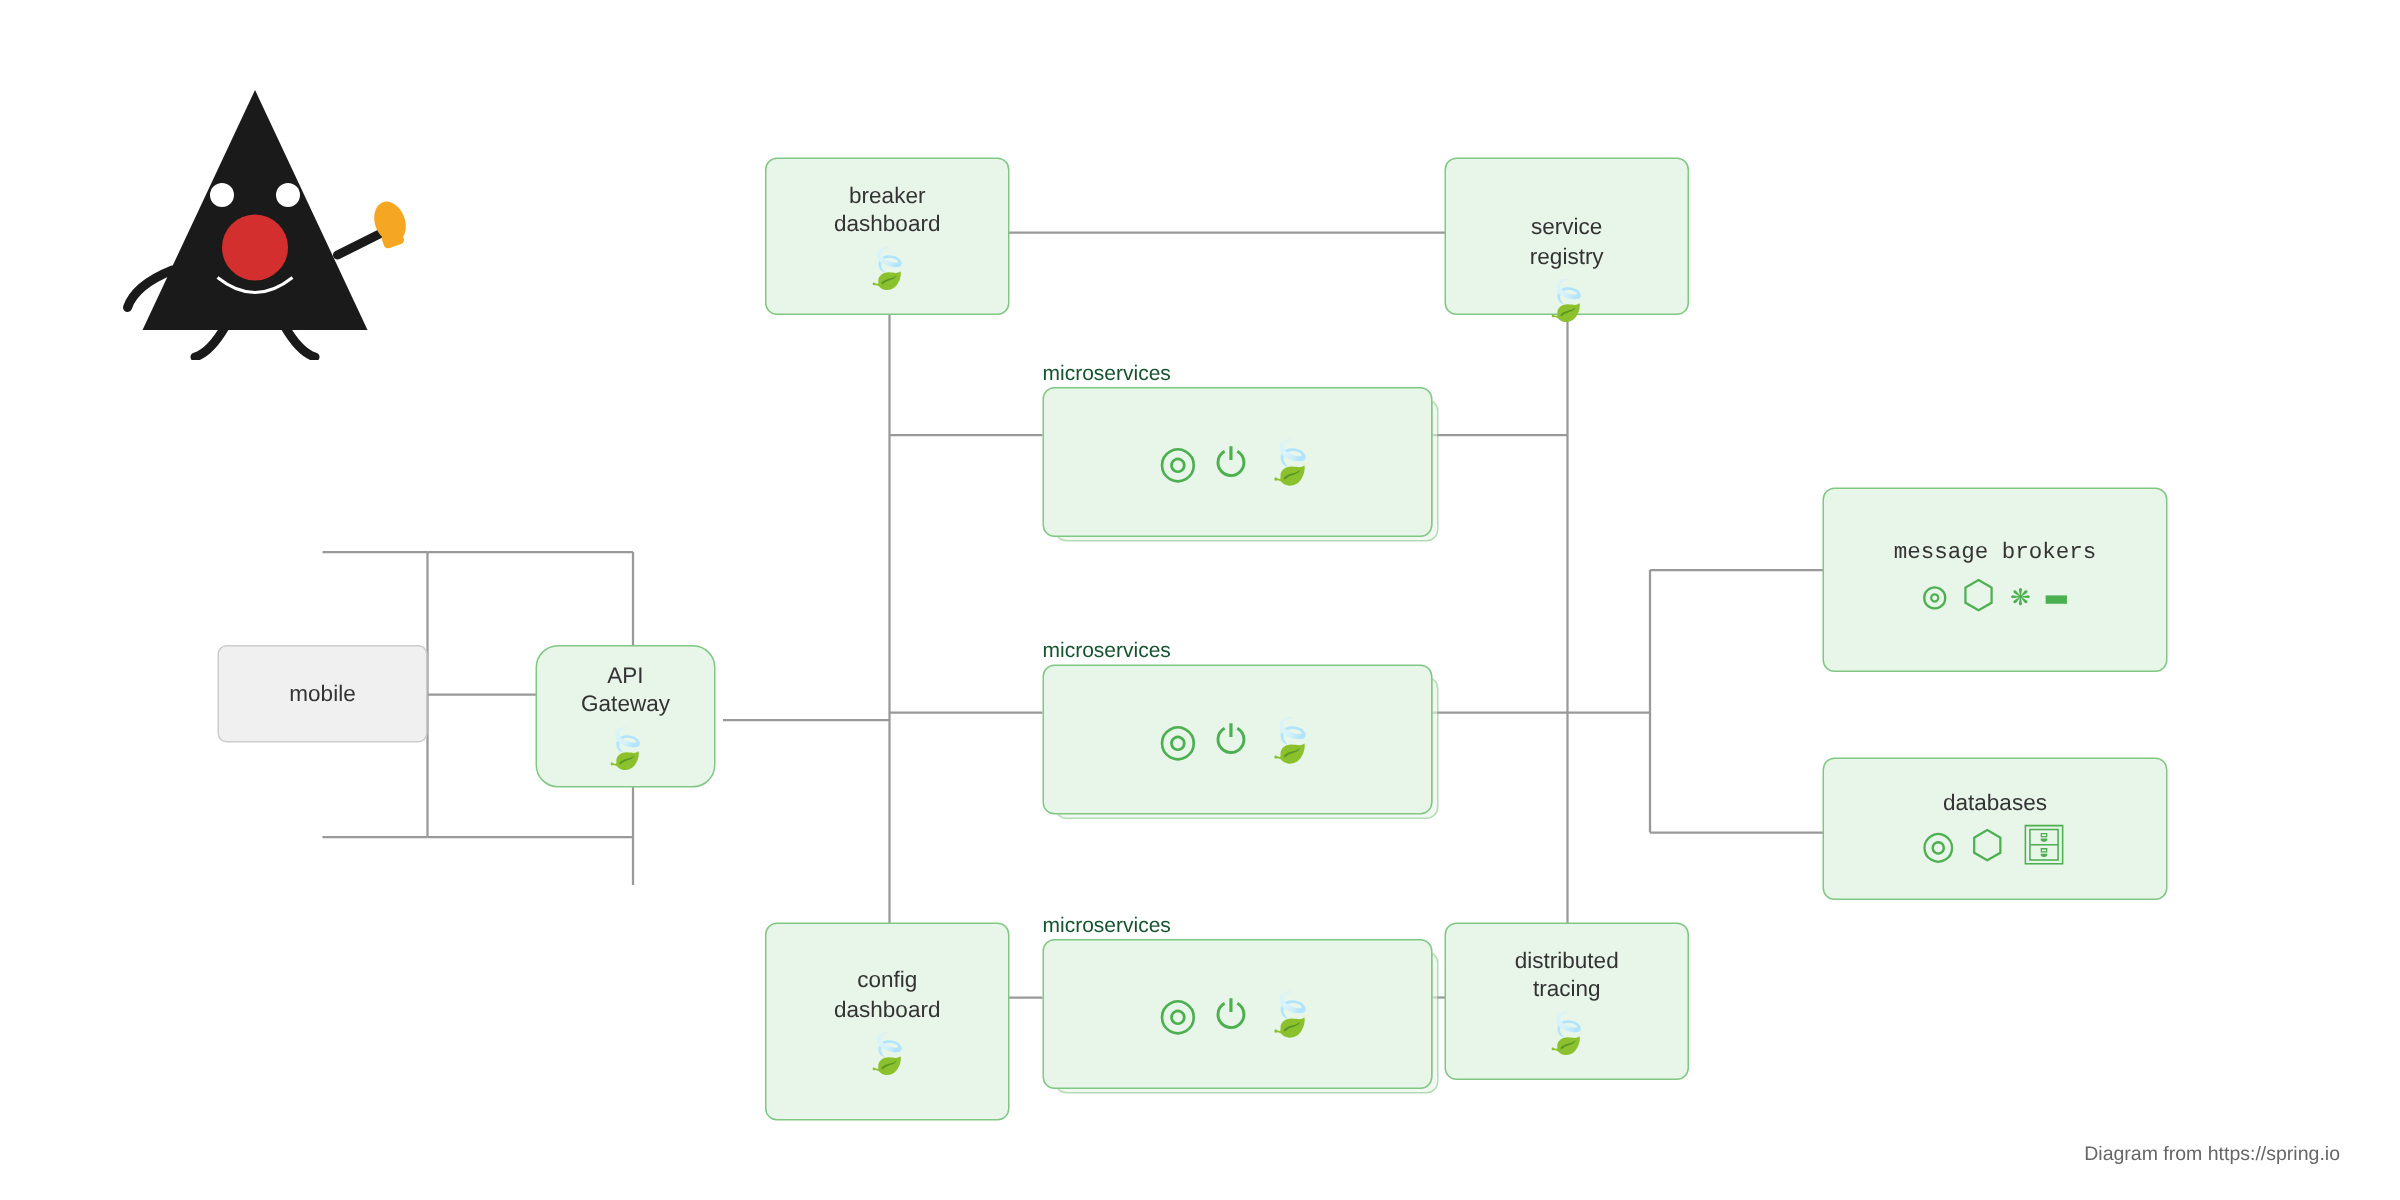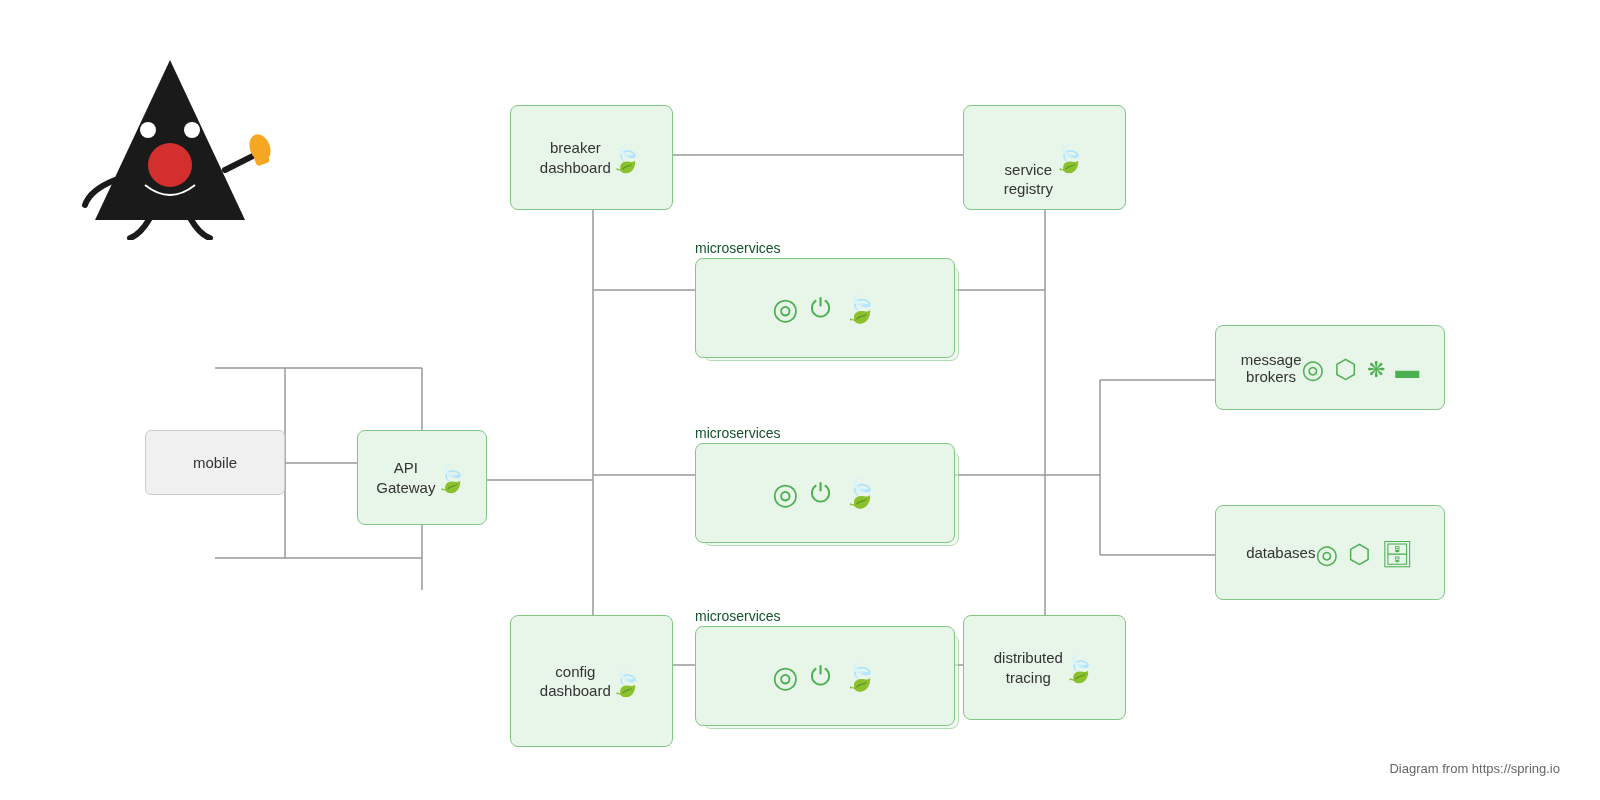--- a/index.html
+++ b/index.html
@@ -19,21 +19,21 @@
       height: 800px;
     }
 
     
     .green-box {
       position: absolute;
       background: #e8f5e9;
       border: 1.5px solid #81c784;
       border-radius: 8px;
       display: flex;
-      flex-direction: row;
+      flex-direction: column;
       align-items: center;
       justify-content: center;
       text-align: center;
       font-size: 15px;
       color: #333;
       padding: 8px 30px;
     }
 
     
     .gray-box {
@@ -180,21 +180,21 @@
       <path d="M130,178 Q140,195 150,198" stroke="#1a1a1a" stroke-width="6" fill="none" stroke-linecap="round"></path>
     </svg>
   </div>
 
 
   <div class="gray-box" style="left:145px; top:430px; width:140px; height:65px;">
     <span>mobile</span>
   </div>
 
 
-  <div class="green-box" style="left:357px; top:430px; width:130px; height:95px;">
+  <div class="green-box" style="left:357px; top:430px; width:120px; height:95px;border-radius:15px;">
     <span style="font-size:15px; line-height:1.3;">API<br>Gateway</span>
     <div class="icon-group">
       <span style="color:#4caf50; font-size:26px;">🍃</span>
     </div>
   </div>
 
   <div class="green-box" style="left:510px; top:105px; width:163px; height:105px;">
     <span style="line-height:1.3;">breaker<br>dashboard</span>
     <div class="icon-group">
       <span style="color:#4caf50; font-size:26px;">🍃</span>
@@ -259,21 +259,21 @@
     </div>
   </div>
 
   <div class="green-box" style="left:963px; top:615px; width:163px; height:105px;">
     <span style="line-height:1.3;">distributed<br>tracing</span>
     <div class="icon-group">
       <span style="color:#4caf50; font-size:26px;">🍃</span>
     </div>
   </div>
 
-  <div class="green-box" style="left:1215px; top:325px; width:230px; height:85px;">
+  <div class="green-box" style="left:1215px; top:325px; width:230px; height:123px;font-family:Liberation Mono, monospace;">
     <span style="font-size:15px;">message brokers</span>
     <div class="icon-group">
       <span style="color:#4caf50; font-size:26px;">◎</span>
       <span style="color:#4caf50; font-size:26px;">⬡</span>
       <span style="color:#4caf50; font-size:22px;">❋</span>
       <span style="color:#4caf50; font-size:24px;">▬</span>
     </div>
   </div>
 
   <div class="green-box" style="left:1215px; top:505px; width:230px; height:95px;">

